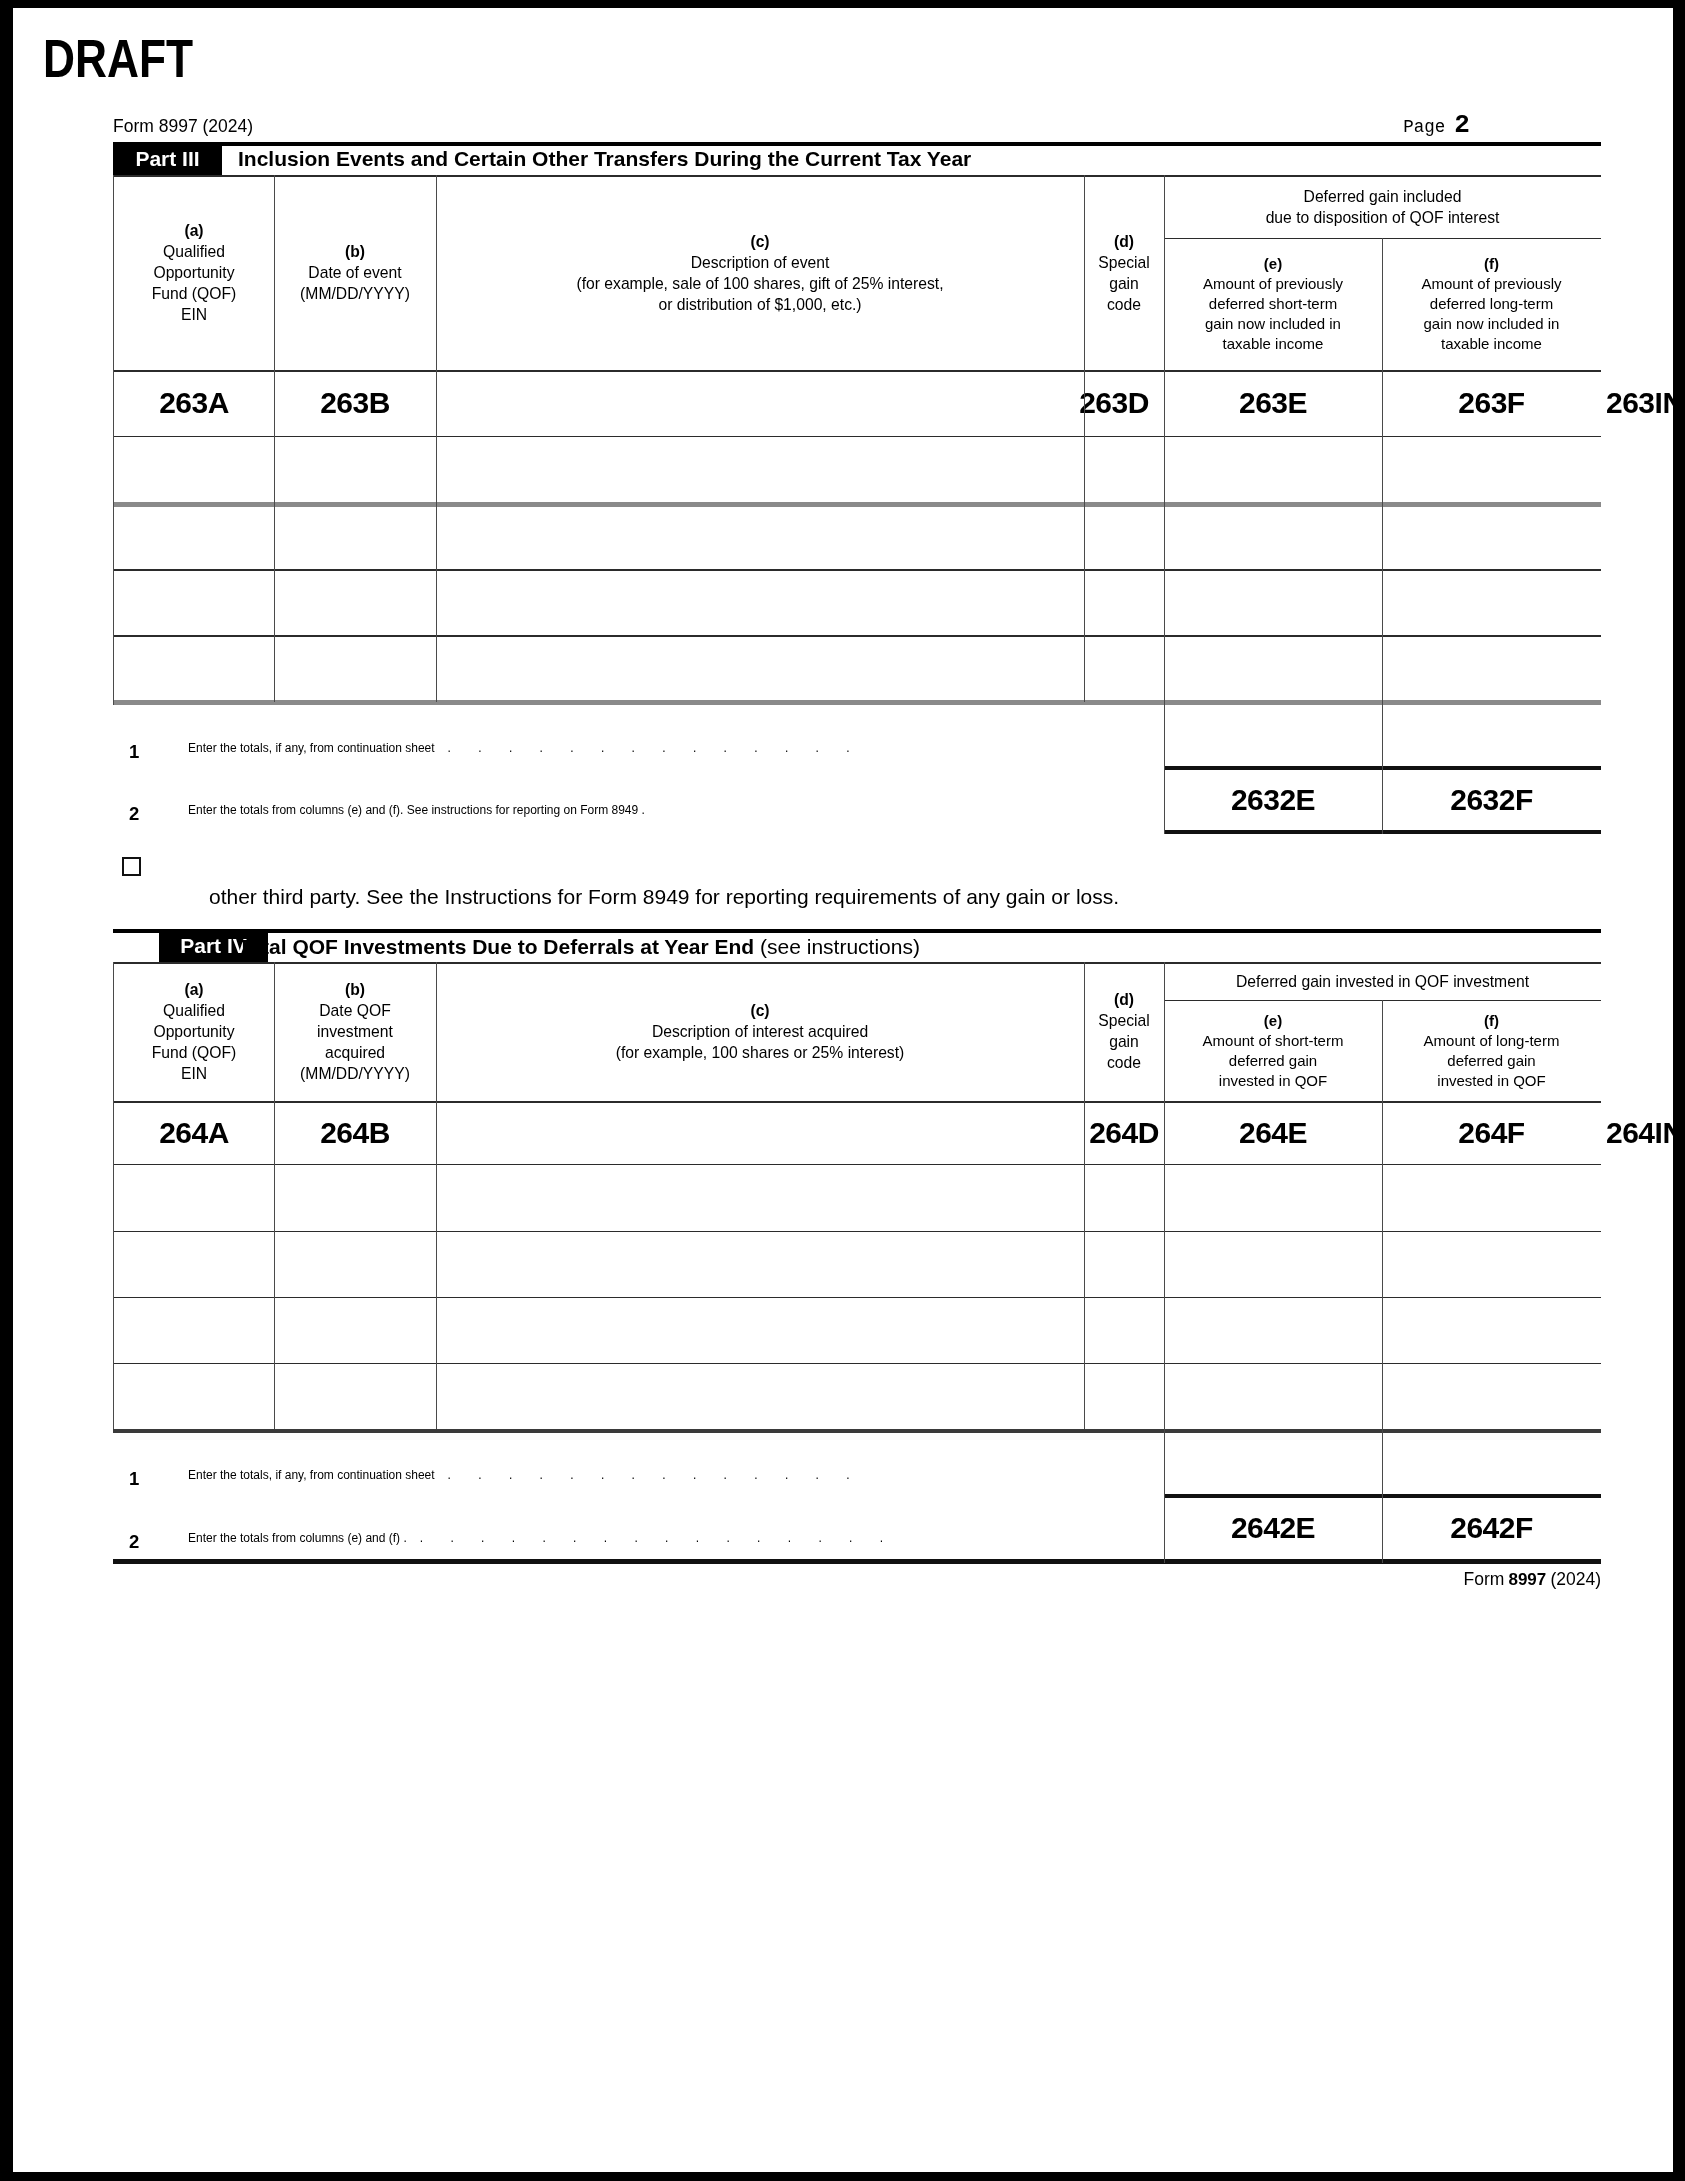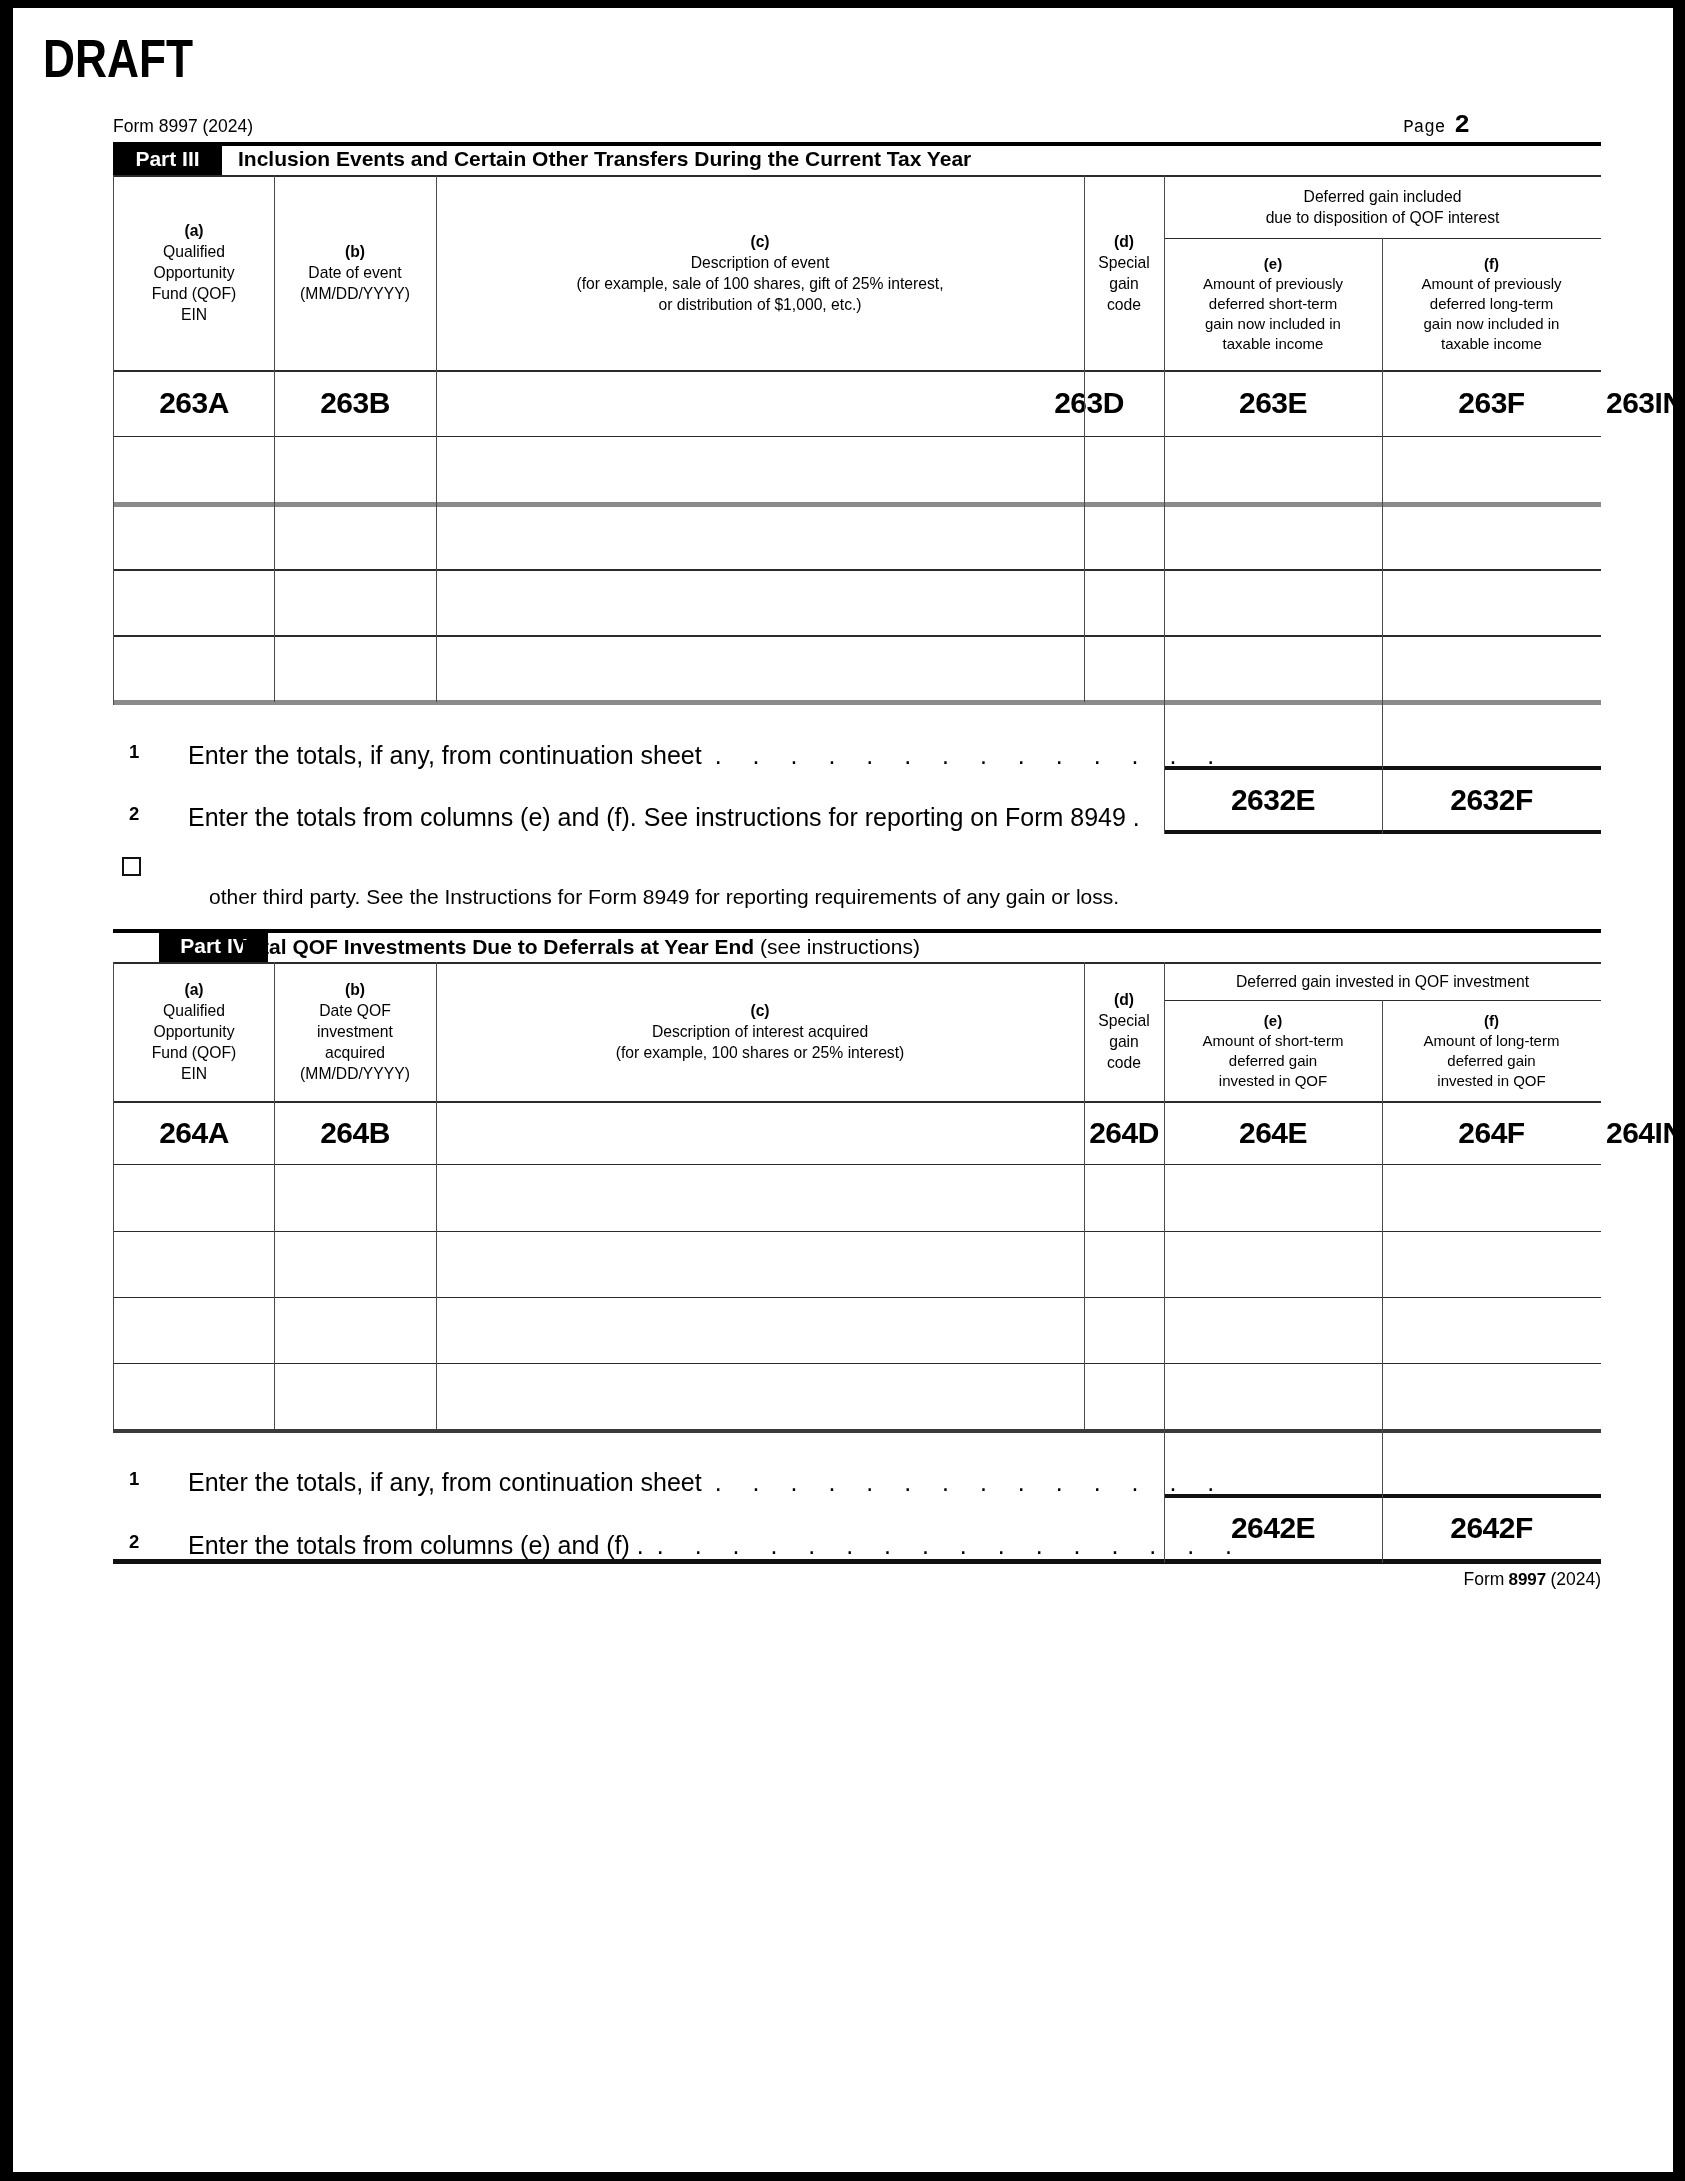--- a/index.html
+++ b/index.html
@@ -28,21 +28,21 @@
   .parttitle{position:absolute;font-size:21px;white-space:nowrap;}
   .parttitle b{font-weight:bold;}
   .hdrcell{position:absolute;display:flex;flex-direction:column;align-items:center;justify-content:center;
     text-align:center;font-size:15.7px;line-height:21px;}
   .hdrcell .ln:first-child{font-weight:bold;}
   .groupcell{position:absolute;display:flex;flex-direction:column;align-items:center;justify-content:center;
     text-align:center;font-size:15.7px;line-height:21px;}
   .codebox{position:absolute;display:flex;align-items:center;justify-content:center;
     font-size:30px;font-weight:bold;letter-spacing:-0.5px;}
   .codebox.left{justify-content:flex-start;}
-  .totline{position:absolute;font-size:25px;white-space:nowrap;}
+  .totline{position:absolute;font-size:12px;white-space:nowrap;}
   .totnum{position:absolute;font-size:18.5px;font-weight:bold;}
   .dots{word-spacing:24px;margin-left:13px;}
   .checkbox{position:absolute;width:19.4px;height:19.4px;border:2.3px solid #111;background:#fff;box-sizing:border-box;}
   .cbtext{position:absolute;font-size:21px;white-space:nowrap;}
   .footer{position:absolute;text-align:right;white-space:nowrap;}
   .footer .w{font-size:17.5px;}
   .footer .n{font-size:17px;font-weight:bold;}
   .emptyrow{position:absolute;background:transparent;}
 </style>
 </head>
@@ -103,21 +103,21 @@
   <div class="hdrcell" style="left:1369px;top:230px;width:219px;height:132px;font-size:15px;line-height:20px;">
       <div class="ln">(f)</div>
       <div class="ln">Amount of previously</div>
       <div class="ln">deferred long-term</div>
       <div class="ln">gain now included in</div>
       <div class="ln">taxable income</div>
     </div>
 
   <div class="codebox" style="left:100px;top:362px;width:162px;height:66px;">263A</div>
   <div class="codebox" style="left:261px;top:362px;width:162px;height:66px;">263B</div>
-  <div class="codebox" style="left:1036px;top:362px;width:80px;height:66px;">263D</div>
+  <div class="codebox" style="left:1061px;top:362px;width:80px;height:66px;">263D</div>
   <div class="codebox" style="left:1151px;top:362px;width:218px;height:66px;">263E</div>
   <div class="codebox" style="left:1369px;top:362px;width:219px;height:66px;">263F</div>
   <div class="codebox left" style="left:1593px;top:362px;width:92px;height:66px;">263IN</div>
 
   <div class="hline" style="left:100px;top:167px;width:1488px;height:1.8px;"></div>
   <div class="hline" style="left:1151px;top:230px;width:437px;height:1.4px;"></div>
   <div class="hline" style="left:100px;top:362px;width:1488px;height:1.8px;"></div>
   <div class="hline" style="left:100px;top:428px;width:1488px;height:1.4px;"></div>
   <div class="hline" style="left:100px;top:494px;width:1488px;height:4.6px;background:#8a8a8a;"></div>
   <div class="hline" style="left:100px;top:561px;width:1488px;height:1.8px;"></div>

